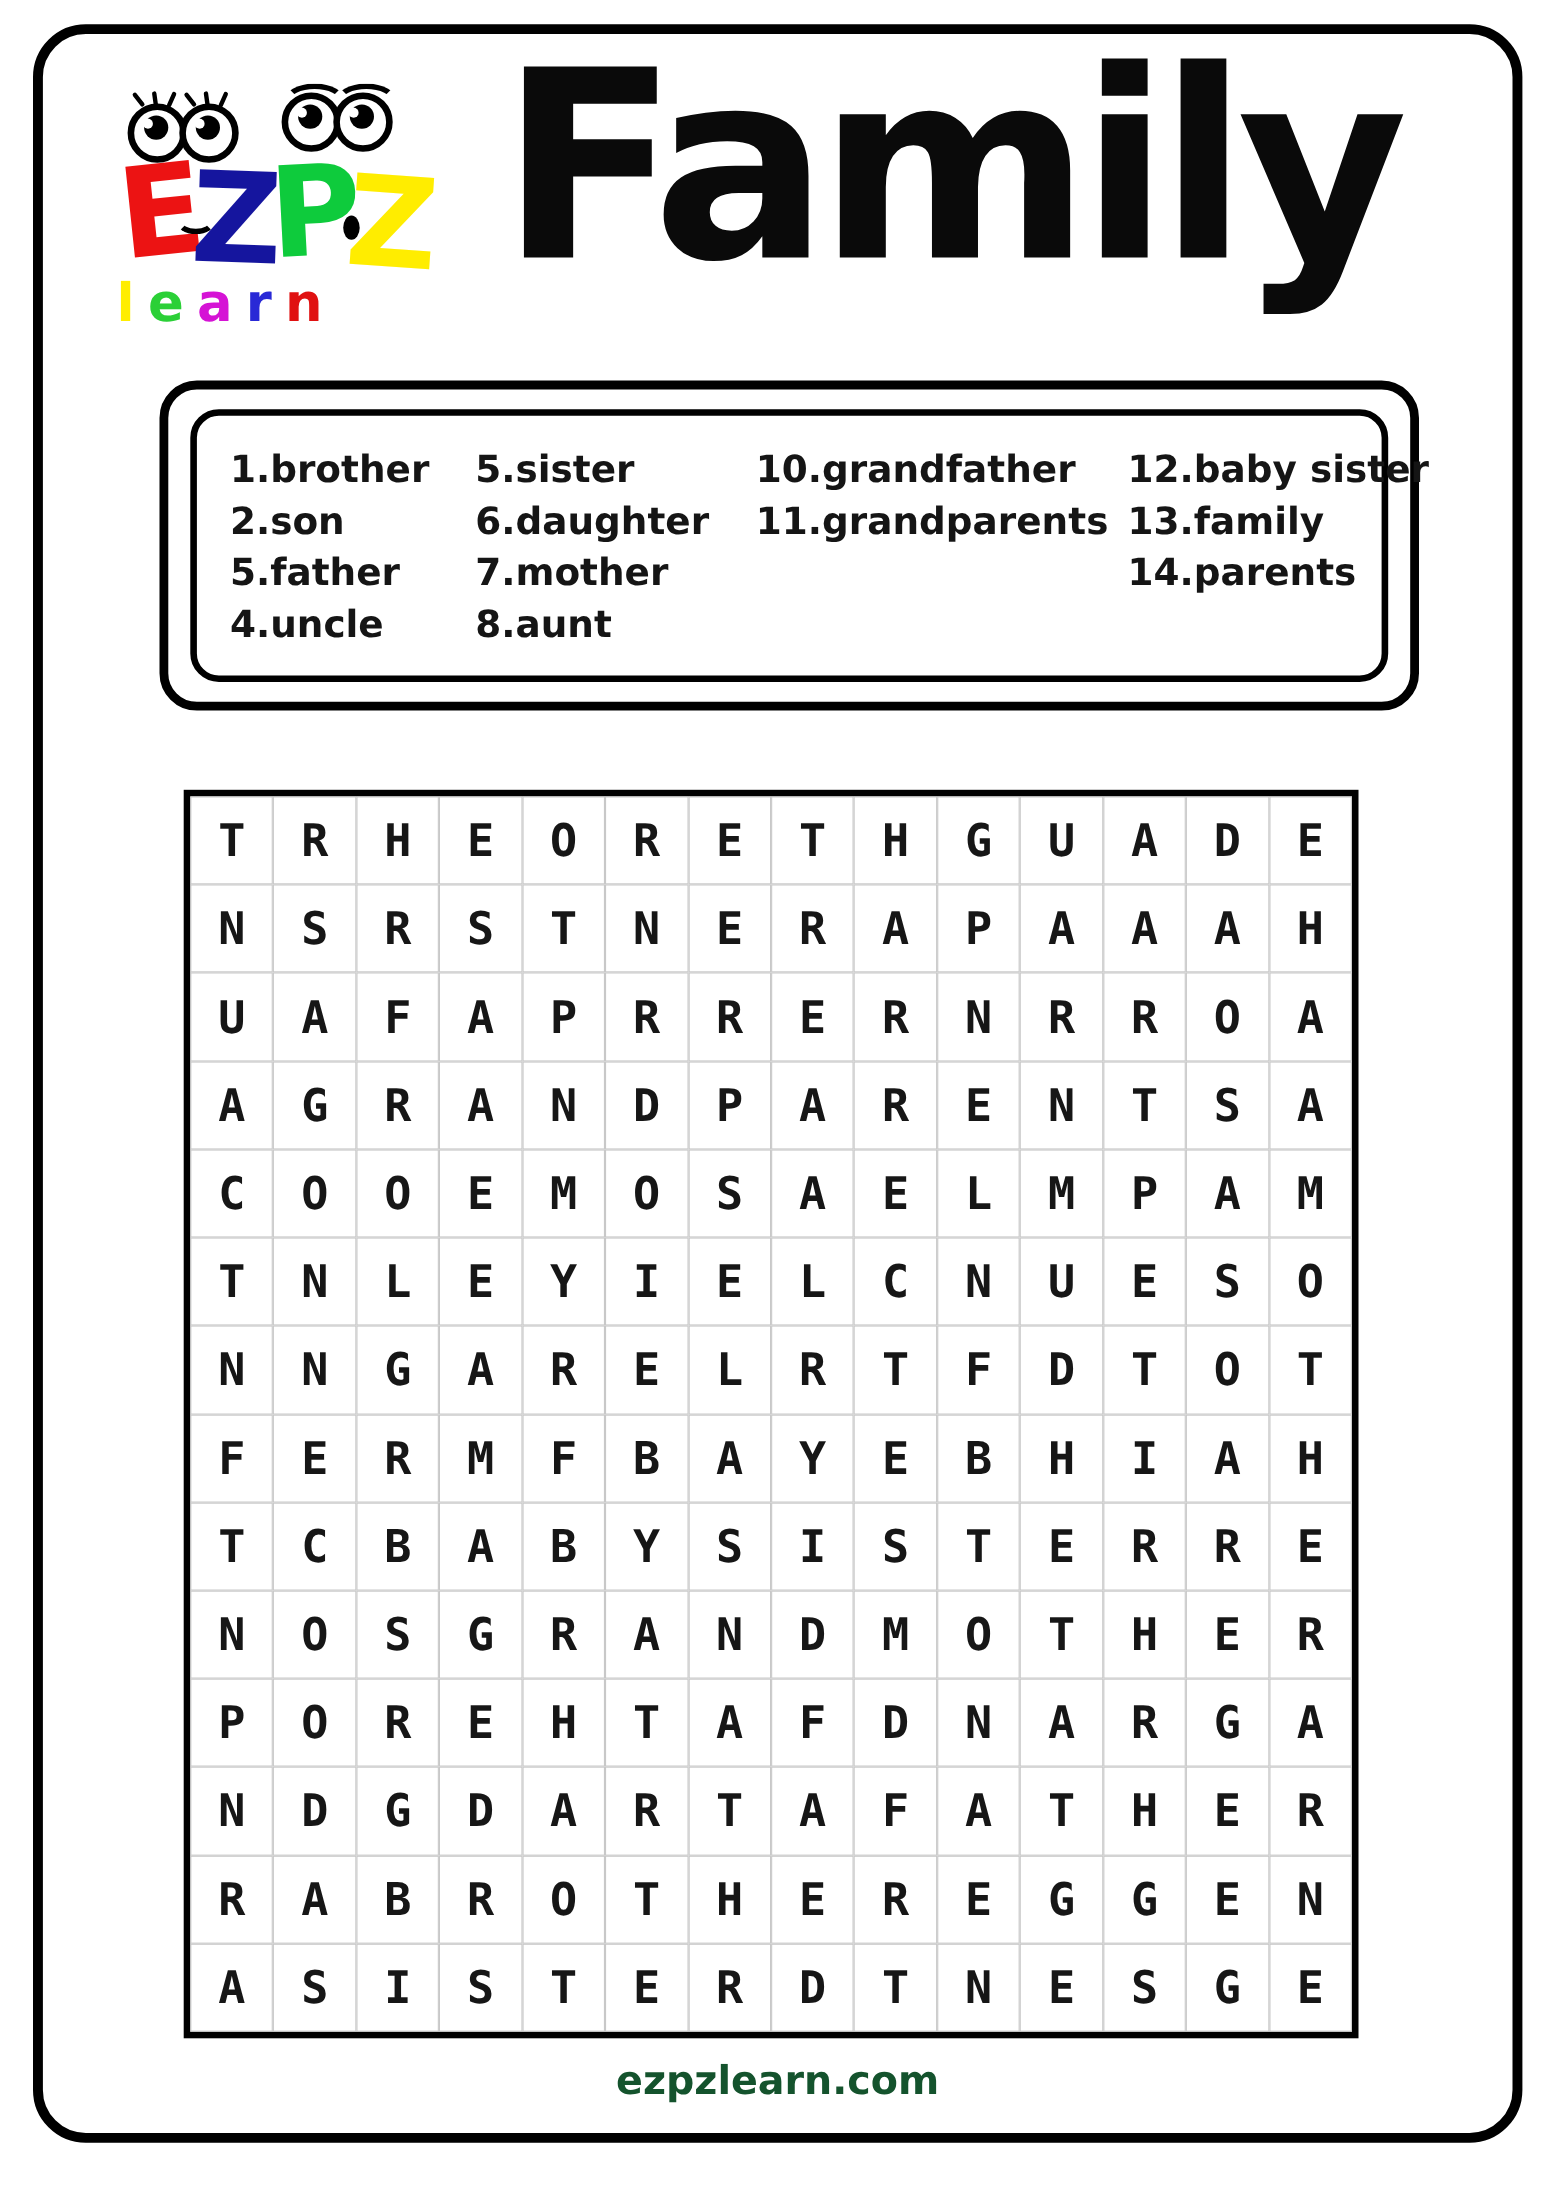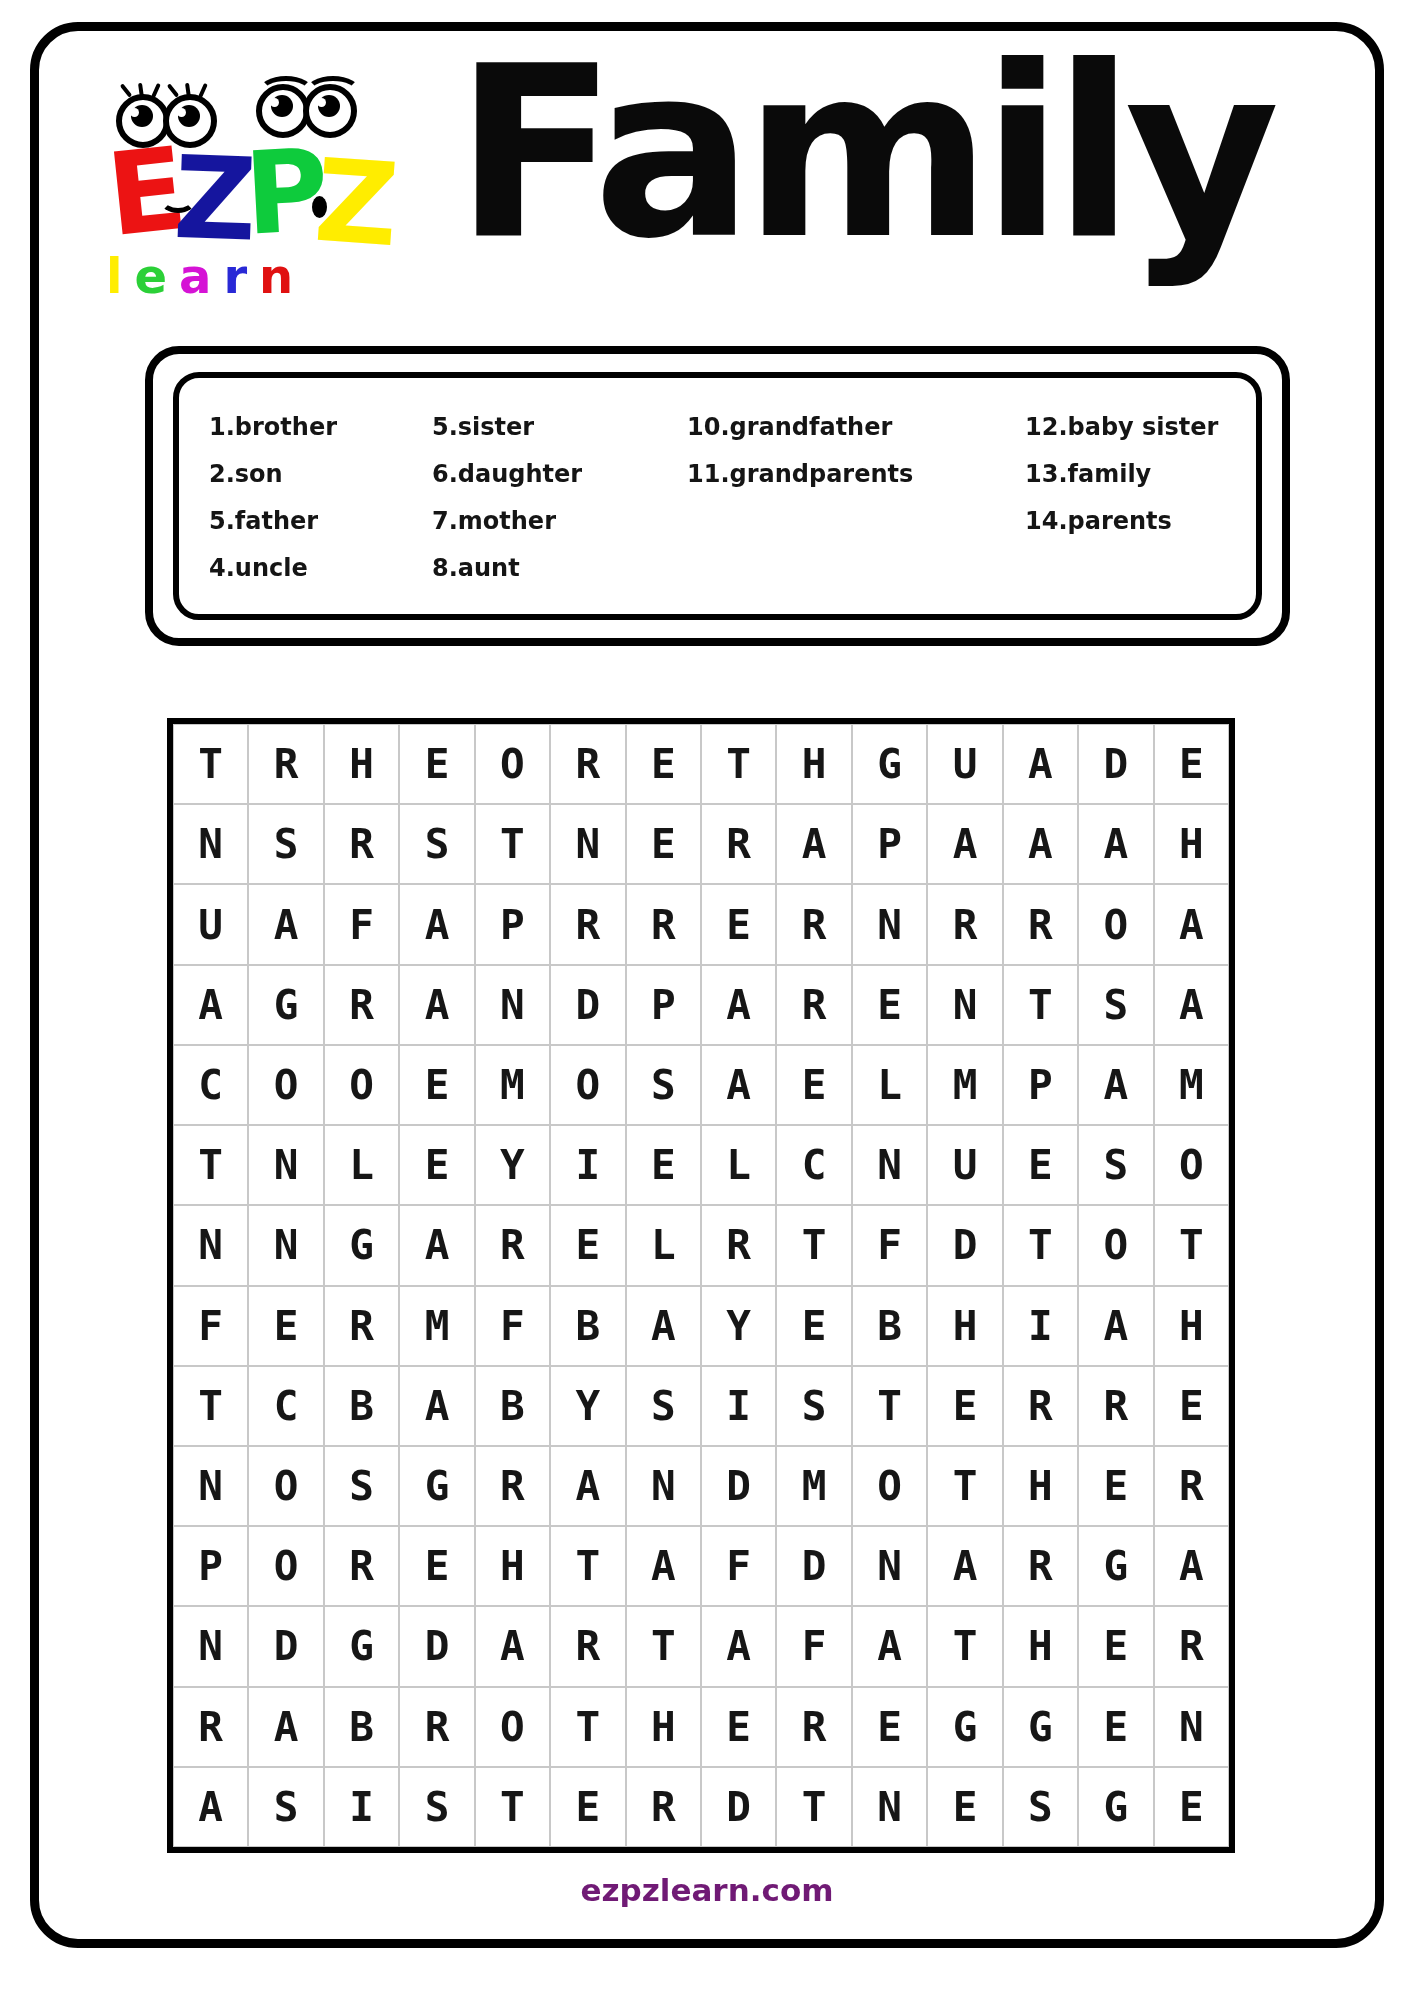--- a/index.html
+++ b/index.html
@@ -42,37 +42,37 @@
   
   .title{position:absolute;left:430px;top:28px;width:840px;text-align:right;
     font-size:238px;font-weight:800;letter-spacing:-10px;color:#0a0a0a;line-height:1.05;}
 
   
   .wordbox-outer{position:absolute;left:145px;top:346px;width:1129px;height:284px;
     border:8px solid #000;border-radius:34px;background:#fff;}
   .wordbox-inner{position:absolute;left:20px;top:18px;right:20px;bottom:18px;
     border:6px solid #000;border-radius:26px;}
   .word-columns{position:absolute;left:0;top:0;right:0;bottom:0;}
-  .word-col{position:absolute;top:26px;font-size:24px;font-weight:700;color:#151515;line-height:47px;white-space:nowrap;}
+  .word-col{position:absolute;top:26px;font-size:34px;font-weight:700;color:#151515;line-height:47px;white-space:nowrap;}
   .word-col:nth-child(1){left:30px;}
   .word-col:nth-child(2){left:253px;}
   .word-col:nth-child(3){left:508px;}
   .word-col:nth-child(4){left:830px;margin-left:16px;}
 
   
   .grid-wrap{position:absolute;left:167px;top:718px;width:1068px;height:1135px;
     border:6px solid #000;background:#fff;box-sizing:border-box;}
   .grid{display:grid;width:100%;height:100%;
     grid-template-columns:repeat(14,1fr);grid-template-rows:repeat(14,1fr);}
   .cell{border:1px solid #c8c8c8;display:flex;align-items:center;justify-content:center;
     font-family:"DejaVu Sans Mono",monospace;font-weight:700;font-size:41px;color:#161616;}
 
   
   .footer{position:absolute;left:0;top:1872px;width:1414px;text-align:center;
-    font-size:31px;font-weight:800;color:#701a75;}
+    font-size:36px;font-weight:800;color:#14532d;}
 </style>
 </head>
 <body>
 
 <div class="page-border"></div>
 
 <div class="logo">
   <div class="logo-top" id="logo-top"><span style="color: rgb(236, 19, 19);">E</span><span style="color: rgb(21, 21, 158);">Z</span><span style="color: rgb(14, 203, 60);">P</span><span style="color: rgb(255, 237, 0);">Z</span></div>
   <div class="logo-bottom" id="logo-bottom"><span style="color: rgb(255, 237, 0);">l</span><span style="color: rgb(43, 208, 55);">e</span><span style="color: rgb(213, 19, 213);">a</span><span style="color: rgb(41, 41, 214);">r</span><span style="color: rgb(224, 17, 17);">n</span></div>
   <div class="eyes eyes-girl">

